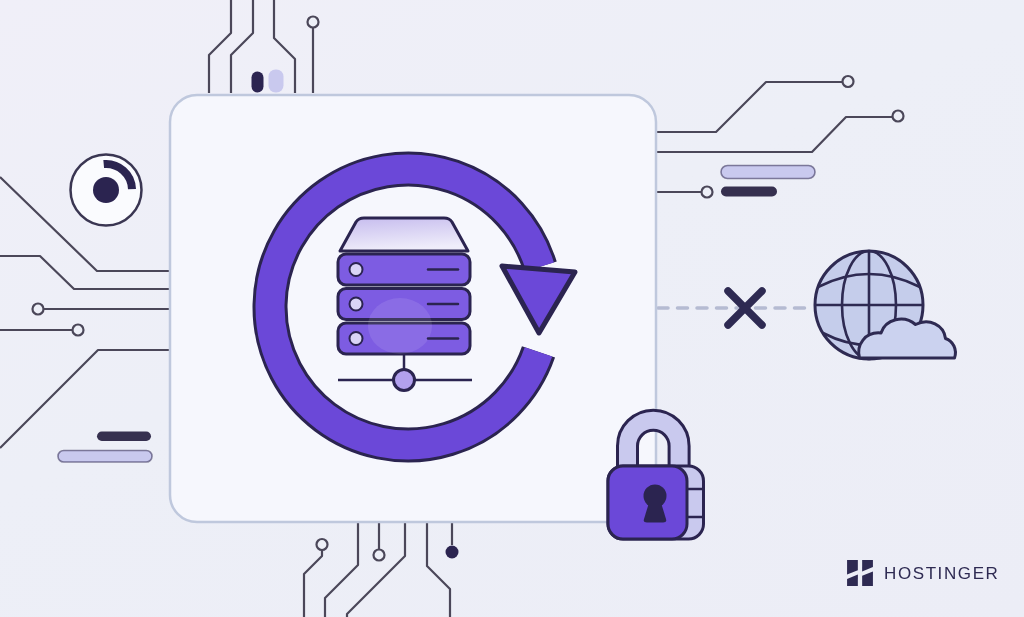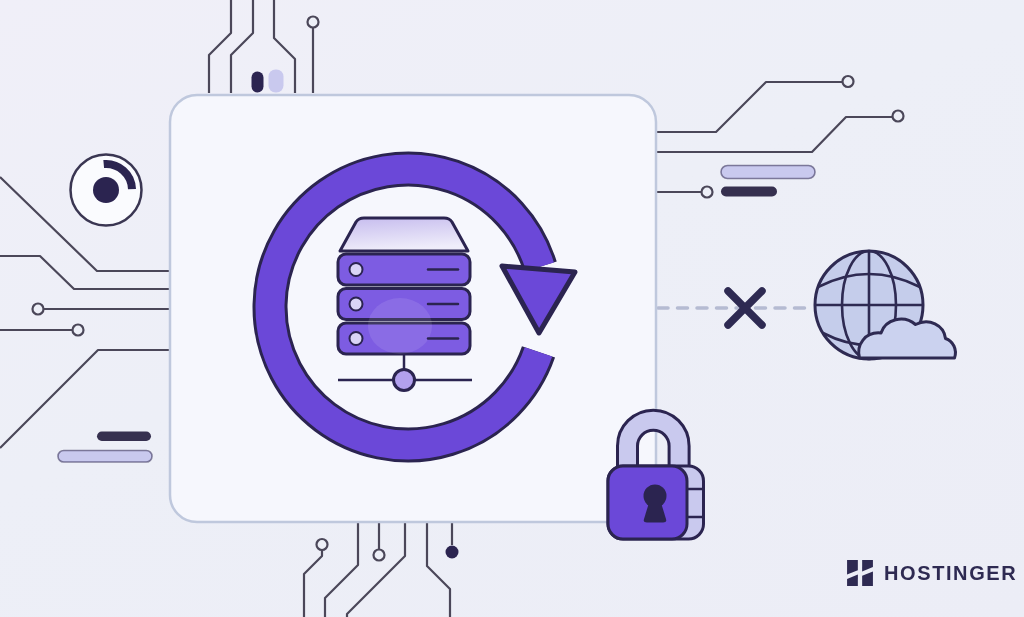--- a/index.html
+++ b/index.html
@@ -48,21 +48,21 @@
   .keyhole{fill:var(--outline_dark);}
   .lens-ring{fill:var(--lens_fill);stroke:#3a3652;stroke-width:2.5;}
   .lens-core{fill:var(--outline_dark);}
   .lens-arc{fill:none;stroke:var(--outline_dark);stroke-width:8;}
   .logo{
     position:absolute;left:846px;top:556px;height:34px;
     display:flex;align-items:center;gap:10px;
   }
   .logo-mark path{fill:var(--navy_text);}
   .logo-text{
-    color:var(--navy_text);font-weight:bold;font-size:20px;
+    color:var(--navy_text);font-weight:normal;font-size:17px;
     letter-spacing:1.6px;line-height:1;user-select:none;
   }
 </style>
 </head>
 <body>
 
 <div class="stage">
   <svg id="scene" width="1024" height="617" viewBox="0 0 1024 617">
     <defs>
       <linearGradient id="lidGrad" x1="0" y1="0" x2="0.25" y2="1">

